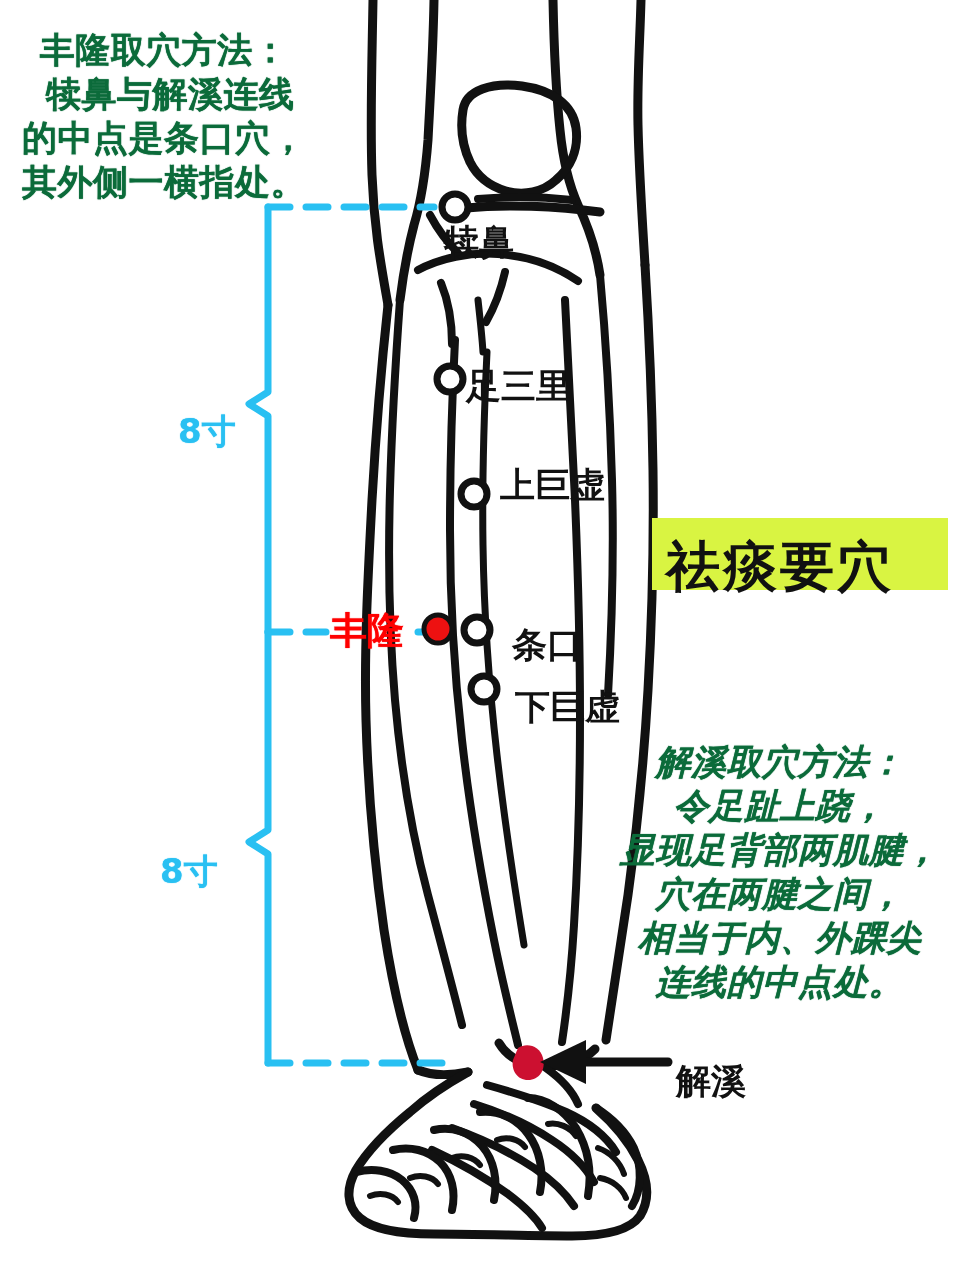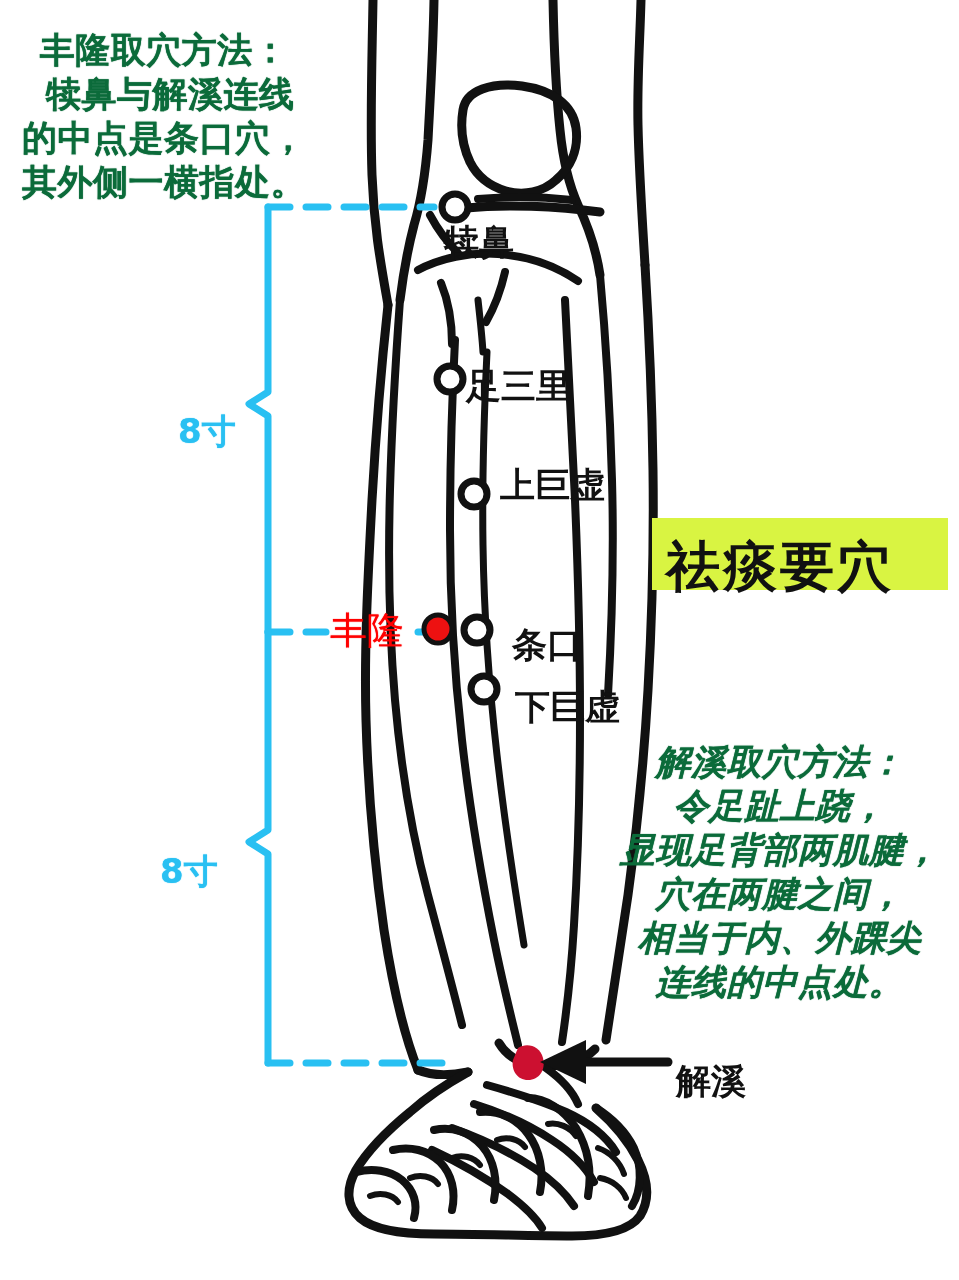--- a/index.html
+++ b/index.html
@@ -45,21 +45,21 @@
   .pt-dubi    { left: 444px; top: 220px; }
   .pt-zusanli { left: 466px; top: 364px; }
   .pt-shang   { left: 500px; top: 463px; }
   .pt-tiaokou { left: 512px; top: 623px; }
   .pt-xia     { left: 515px; top: 685px; }
   .pt-jiexi   { left: 676px; top: 1059px; }
 
   .fenglong {
     color: #ff0000;
     font-size: 37px;
-    font-weight: 400;
+    font-weight: 700;
     left: 330px;
     top: 608px;
     text-shadow: 0 0 1px #ff0000;
   }
 
   .cun {
     color: #29c0f2;
     font-size: 34px;
     font-weight: 700;
     text-shadow: 0 0 1px #29c0f2;

